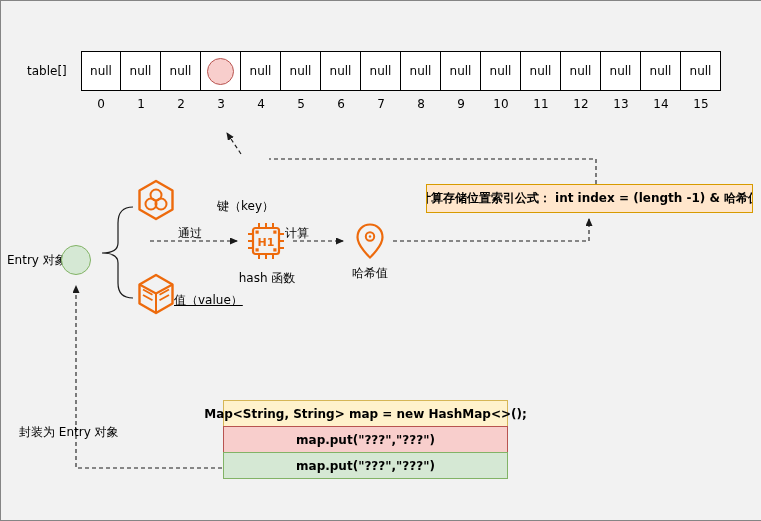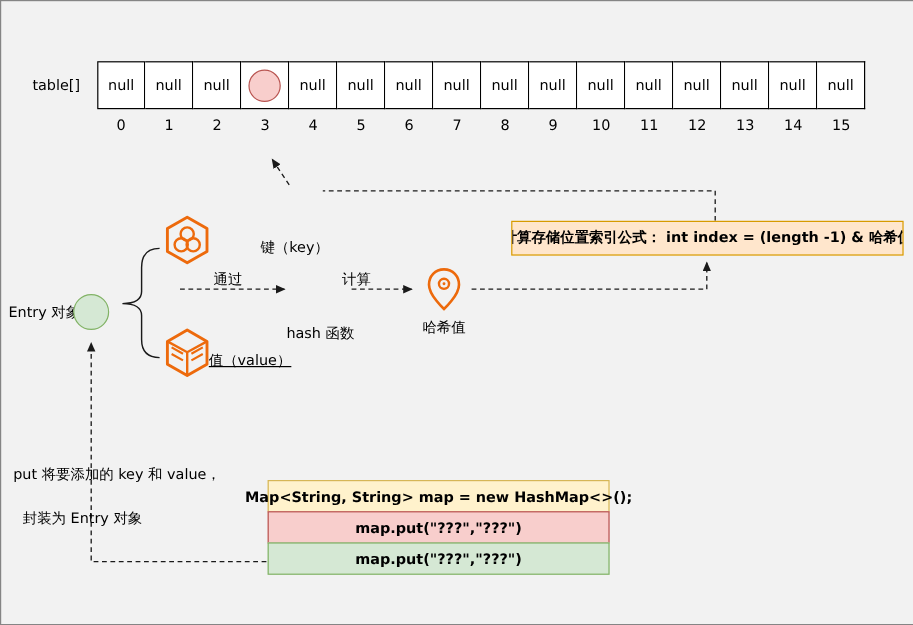--- a/index.html
+++ b/index.html
@@ -155,34 +155,44 @@
       <path d="M22 3 L38.5 12.5 V31.5 L22 41 L5.5 31.5 V12.5 Z" fill="none" stroke="#ED6A0C" stroke-width="2.4" stroke-linejoin="round"></path>
       <path d="M5.5 12.5 L22 21.5 L38.5 12.5 M22 21.5 V41" fill="none" stroke="#ED6A0C" stroke-width="2"></path>
       <path d="M9 17.5 L18.5 22.8 M9 23 L18.5 28.3 M25.5 22.8 L35 17.5 M25.5 28.3 L35 23" fill="none" stroke="#ED6A0C" stroke-width="1.8"></path>
     </svg>
   </div>
   <div class="abs txt value-label">值（value）</div>
 
   <div class="abs txt via-label">通过</div>
   <div class="abs txt compute-label">计算</div>
 
+  <div class="abs icon chip-icon">
+    <svg viewBox="0 0 44 44" width="44" height="44">
+      <rect x="9" y="9" width="26" height="26" rx="2.5" fill="none" stroke="#ED6A0C" stroke-width="2.2"></rect>
+      <path d="M15 9 V4 M22 9 V4 M29 9 V4 M15 35 V40 M22 35 V40 M29 35 V40 M9 15 H4 M9 22 H4 M9 29 H4 M35 15 H40 M35 22 H40 M35 29 H40" stroke="#ED6A0C" stroke-width="2"></path>
+      <rect x="11.5" y="11.5" width="3.2" height="3.2" fill="#ED6A0C"></rect>
+      <rect x="29.3" y="11.5" width="3.2" height="3.2" fill="#ED6A0C"></rect>
+      <rect x="11.5" y="29.3" width="3.2" height="3.2" fill="#ED6A0C"></rect>
+      <rect x="29.3" y="29.3" width="3.2" height="3.2" fill="#ED6A0C"></rect>
+      <text x="22" y="26.5" text-anchor="middle" font-size="11" font-weight="bold" fill="#ED6A0C">H1</text>
+    </svg>
+  </div>
   <div class="abs txt hashfn-label">hash 函数</div>
 
   <div class="abs pin-icon">
     <svg viewBox="0 0 40 40" width="40" height="40">
       <path d="M20 3.5 C27.5 3.5 32.5 9.3 32.5 16.2 C32.5 25 20 36.5 20 36.5 C20 36.5 7.5 25 7.5 16.2 C7.5 9.3 12.5 3.5 20 3.5 Z" fill="none" stroke="#ED6A0C" stroke-width="2.2"></path>
       <circle cx="20" cy="15.5" r="4.2" fill="none" stroke="#ED6A0C" stroke-width="2"></circle>
       <circle cx="20" cy="15.5" r="1.2" fill="#ED6A0C"></circle>
     </svg>
   </div>
   <div class="abs txt hashval-label">哈希值</div>
 
   <div class="abs formula-box">计算存储位置索引公式：  int index = (length -1) &amp; 哈希值</div>
 
-  <div class="abs txt put-note-1">put 将要添加的 key 和 value，</div>
   <div class="abs txt put-note-2">封装为 Entry 对象</div>
 
   <div class="abs code-boxes" id="code-boxes">
       <div class="code-line" style="background: rgb(255, 242, 204); border-color: rgb(214, 182, 86);">Map&lt;String, String&gt; map = new HashMap&lt;&gt;();</div>
       <div class="code-line" style="background: rgb(248, 206, 204); border-color: rgb(184, 84, 80);">map.put("???","???")</div>
       <div class="code-line" style="background: rgb(213, 232, 212); border-color: rgb(130, 179, 102);">map.put("???","???")</div>
     </div>
 
 </div>
 

